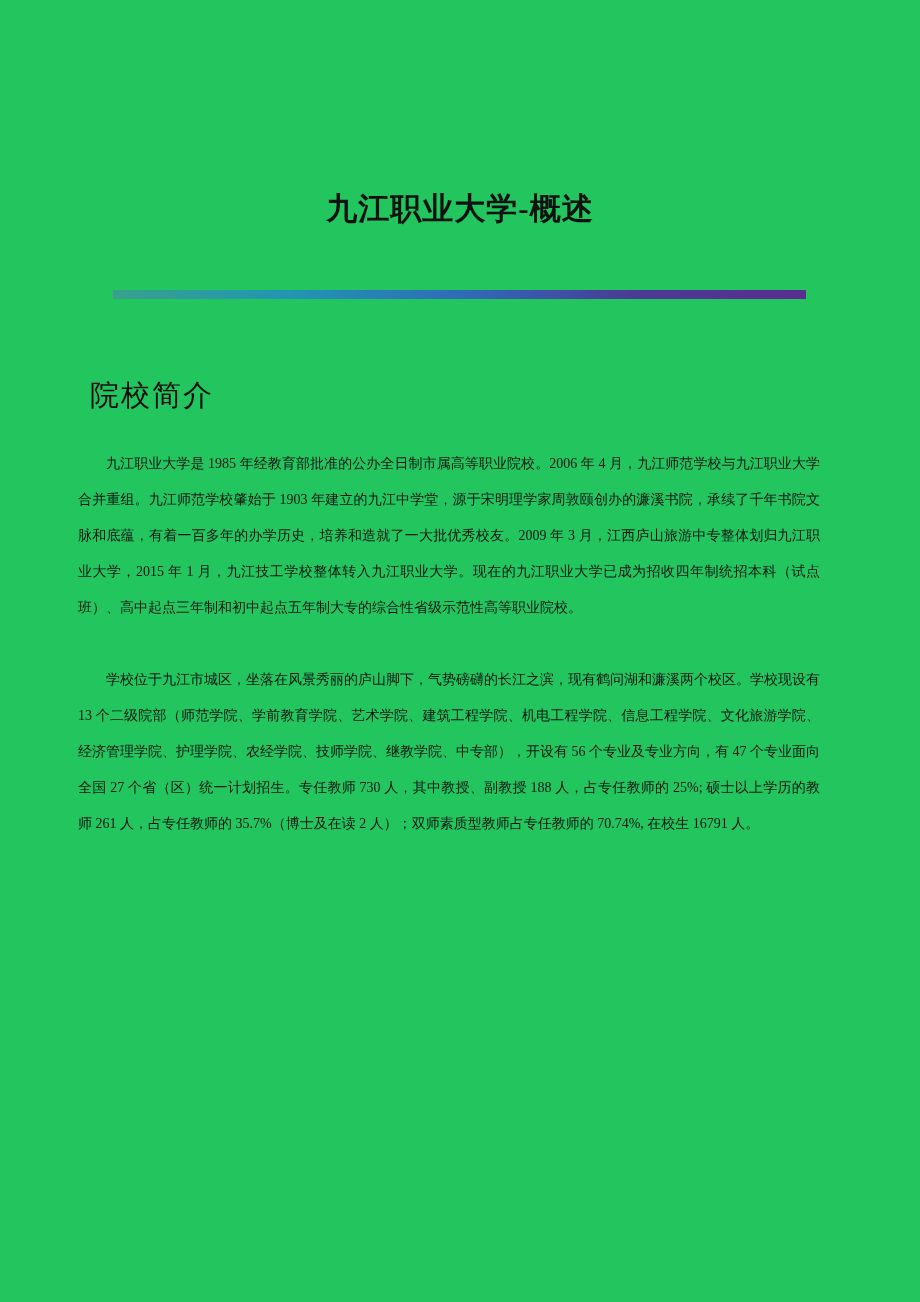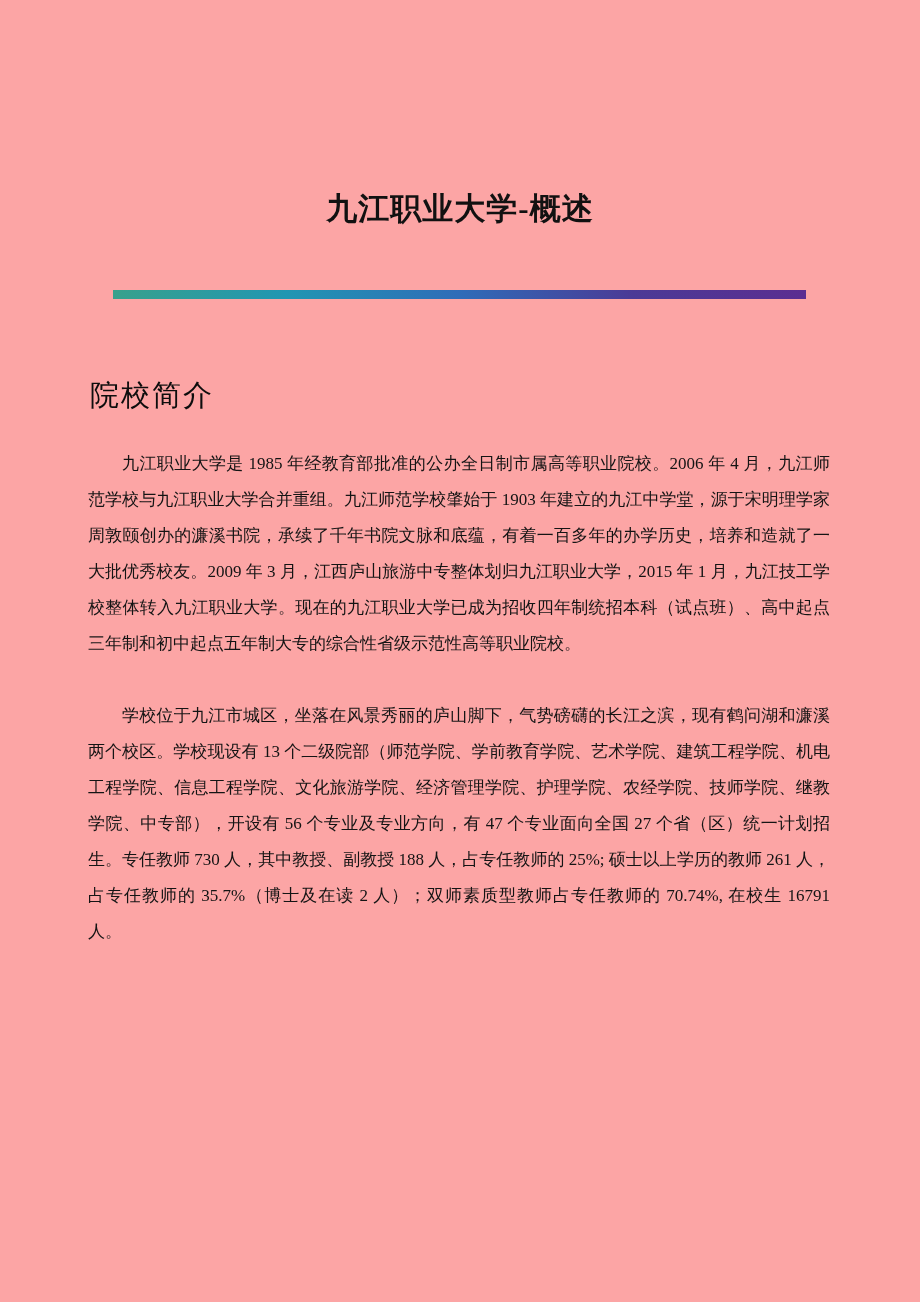--- a/index.html
+++ b/index.html
@@ -10,21 +10,21 @@
   }
   body {
     width: 920px;
     font-family: "Liberation Serif", "DejaVu Serif", serif;
     color: #1a1a1a;
   }
   .page {
     position: relative;
     width: 920px;
     height: 1302px;
-    background: #fca5a5;
+    background: #22c55e;
     overflow: hidden;
   }
   .doc-title {
     position: absolute;
     top: 188px;
     left: 0;
     width: 100%;
     margin: 0;
     text-align: center;
     font-size: 31px;
@@ -48,23 +48,23 @@
     margin: 0;
     font-family: Liberation Mono, monospace;
     font-weight: 500;
     font-size: 29px;
     color: #0d0d0d;
     letter-spacing: 2px;
   }
   .content {
     position: absolute;
     top: 446px;
-    left: 88px;
+    left: 78px;
     width: 742px;
-    font-size: 17px;
+    font-size: 14px;
     line-height: 36px;
     text-align: justify;
     color: #141414;
   }
   .content p {
     margin: 0 0 36px 0;
     text-indent: 2em;
   }
 </style>
 </head>

